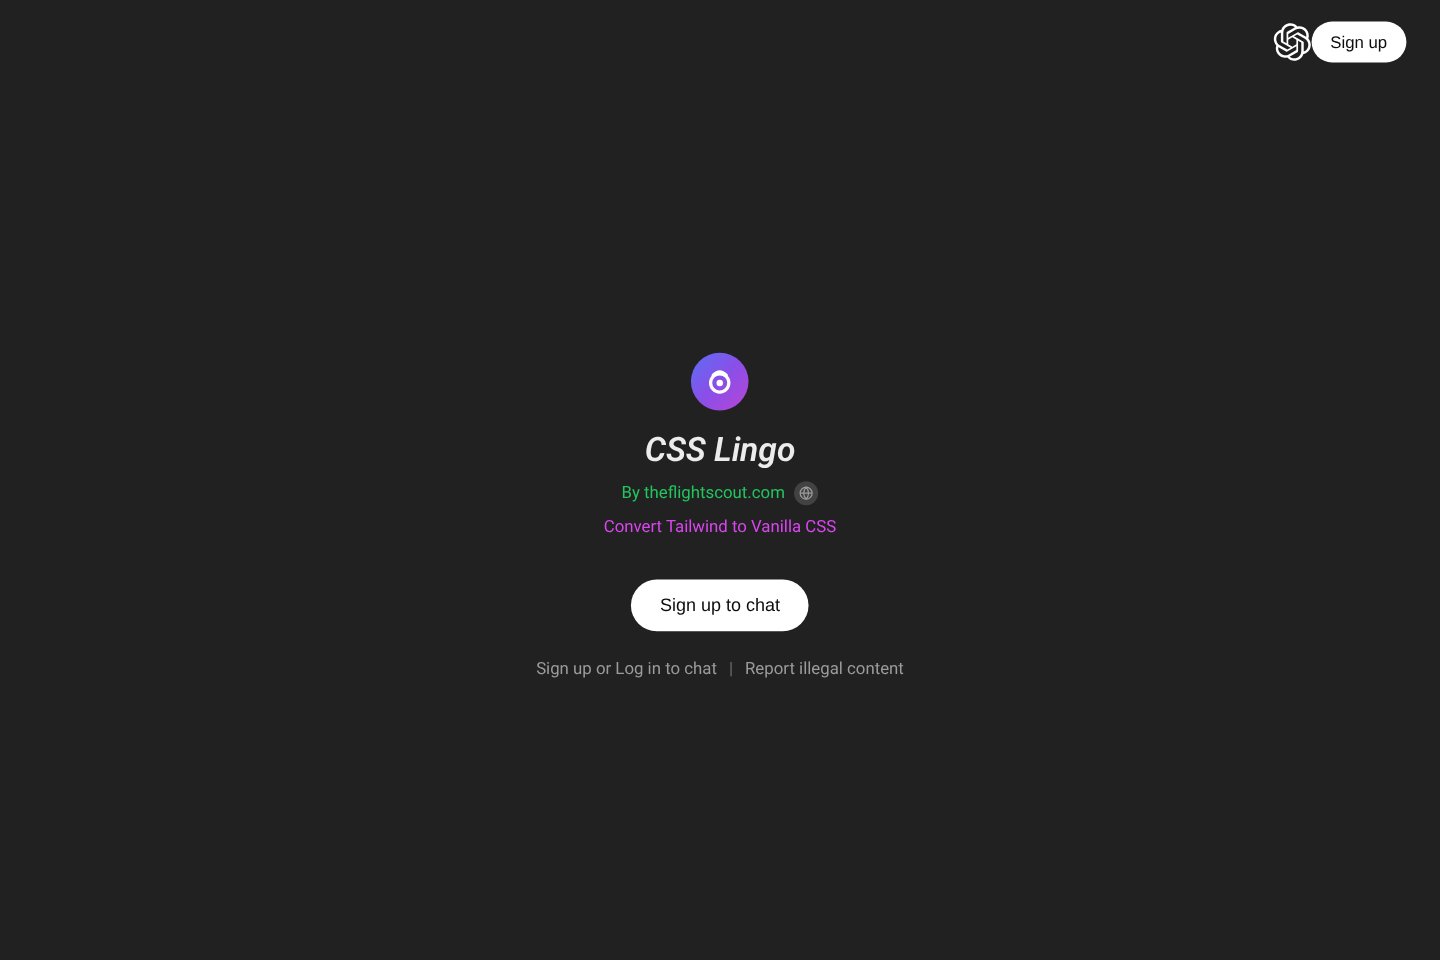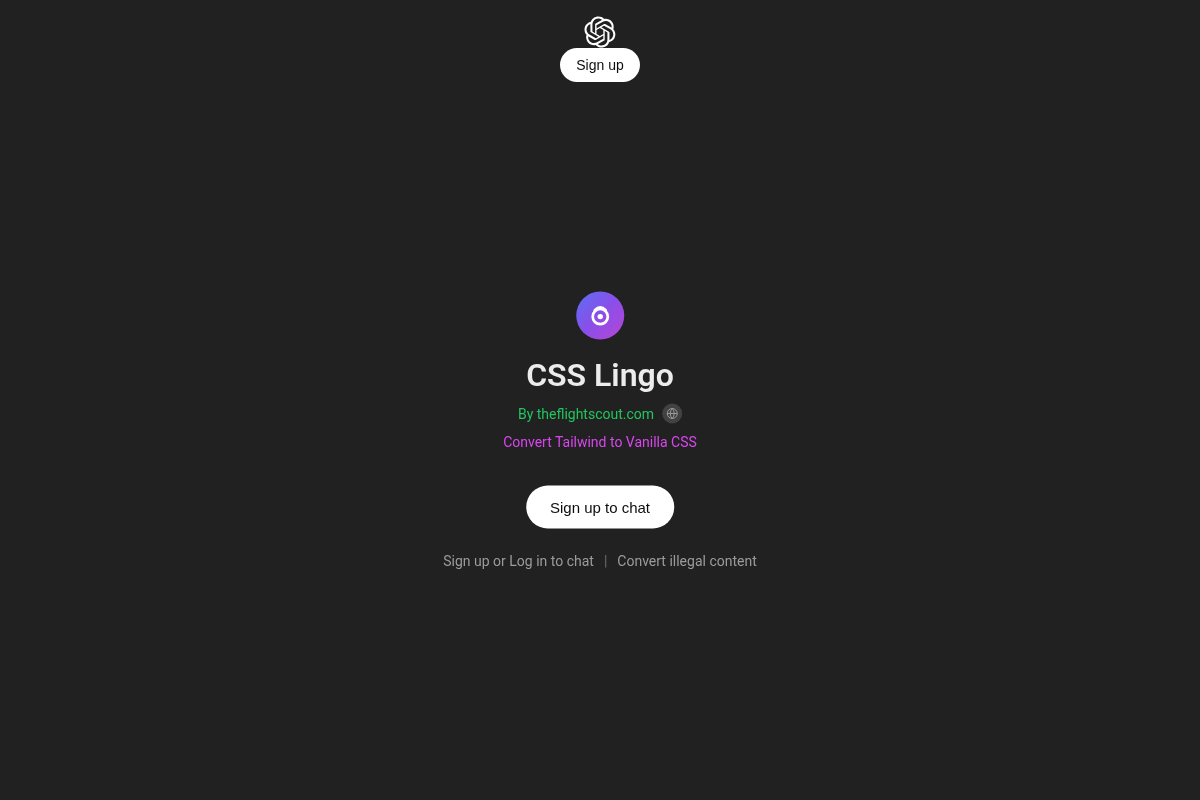--- a/index.html
+++ b/index.html
@@ -11,25 +11,24 @@
       width: 1200px;
       height: 800px;
       background-color: #212121;
       font-family: -apple-system, BlinkMacSystemFont, "Segoe UI", Roboto, Helvetica, Arial, sans-serif;
       color: #ececec;
       overflow: hidden;
       position: relative;
     }
     .header {
       display: flex;
-      justify-content: flex-start;
+      justify-content: flex-end;
       align-items: center;
-      padding: 16px 16px;
+      padding: 16px 28px;
       height: 70px;
-      flex-direction: column;
     }
     .logo {
       width: 32px;
       height: 32px;
       display: flex;
       align-items: center;
       justify-content: center;
     }
     .signup-btn {
       background-color: #ffffff;
@@ -62,24 +61,25 @@
       justify-content: center;
       margin-bottom: 16px;
       position: relative;
     }
     .avatar-inner {
       width: 26px;
       height: 26px;
       position: relative;
     }
     .title {
-      font-size: 32px;
+      font-size: 28px;
       font-weight: 600;
       color: #ececec;
       margin-bottom: 10px;
+      font-style: italic;
     }
     .byline {
       display: flex;
       align-items: center;
       gap: 8px;
       font-size: 14px;
       color: #22c55e;
       margin-bottom: 10px;
     }
     .globe-badge {
@@ -151,15 +151,15 @@
         <line x1="2" y1="12" x2="22" y2="12"></line>
         <path d="M12 2a15.3 15.3 0 0 1 4 10 15.3 15.3 0 0 1-4 10 15.3 15.3 0 0 1-4-10 15.3 15.3 0 0 1 4-10z"></path>
       </svg>
     </span>
   </div>
   <p class="description">Convert Tailwind to Vanilla CSS</p>
   <button class="cta-btn">Sign up to chat</button>
   <div class="footer-links">
     <span class="footer-link">Sign up or Log in to chat</span>
     <span class="divider">|</span>
-    <span class="footer-link">Convert illegal content</span>
+    <span class="footer-link">Report illegal content</span>
   </div>
 </div>
 
 </body></html>

